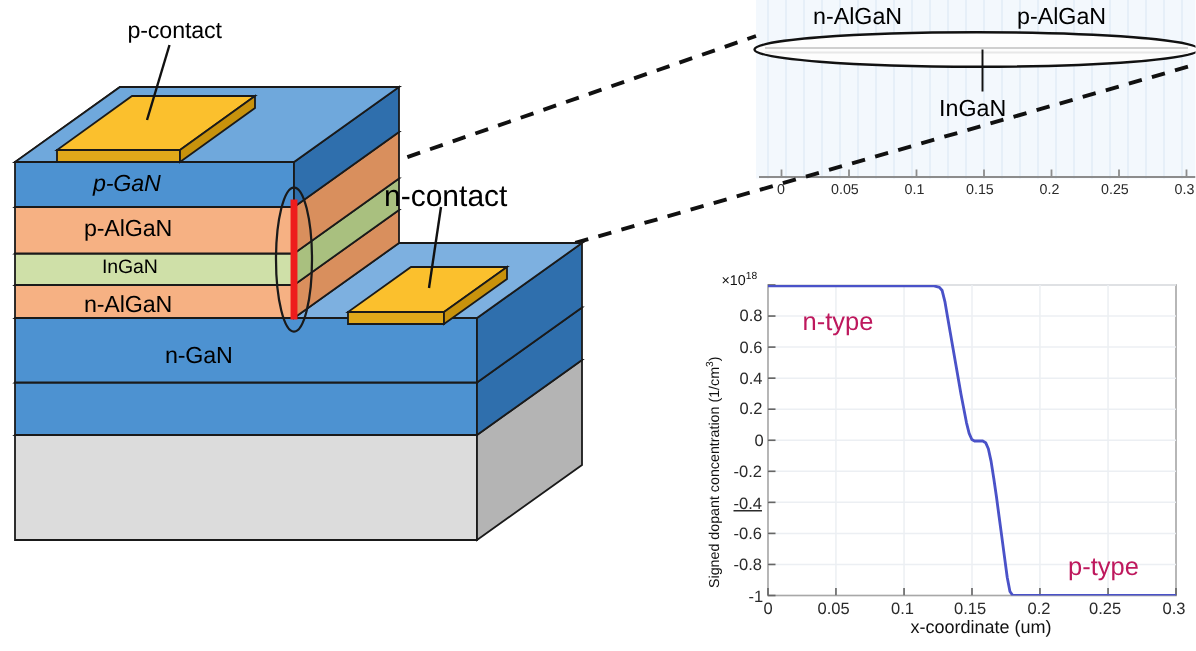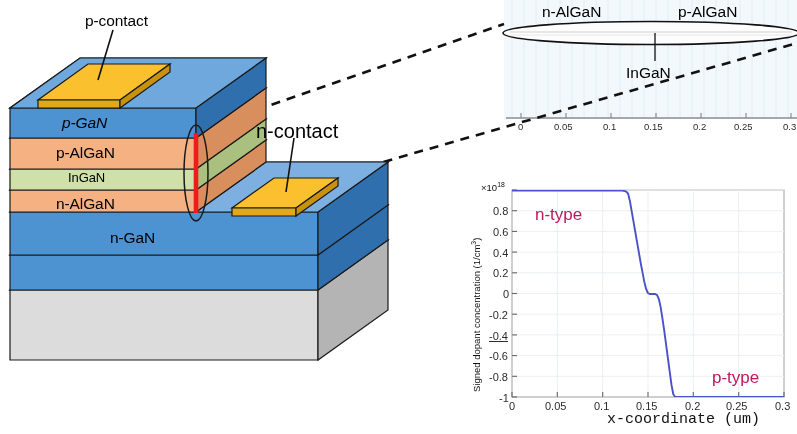--- a/index.html
+++ b/index.html
@@ -54,24 +54,24 @@
   .tick {
     position: absolute;
     font-size: 11px;
     color: #2b2b2b;
     white-space: nowrap;
     font-family: "Liberation Sans", sans-serif;
   }
   .tick.inset-tick { font-size: 9.5px; }
   .axis-title {
     position: absolute;
-    font-size: 15px;
+    font-size: 12px;
     color: #111;
     white-space: nowrap;
-    font-family: Liberation Mono, monospace;
+    font-family: Liberation Sans, sans-serif;
   }
   .ylab-rot {
     position: absolute;
     font-size: 9.5px;
     color: #111;
     white-space: nowrap;
     transform-origin: 0 0;
     transform: rotate(-90deg);
     font-family: "Liberation Sans", sans-serif;
   }

